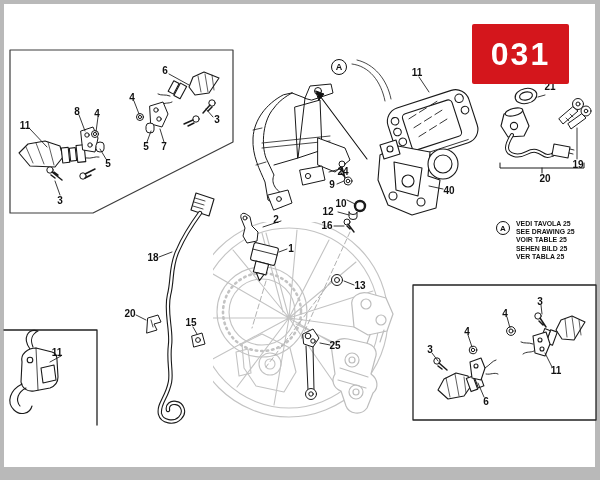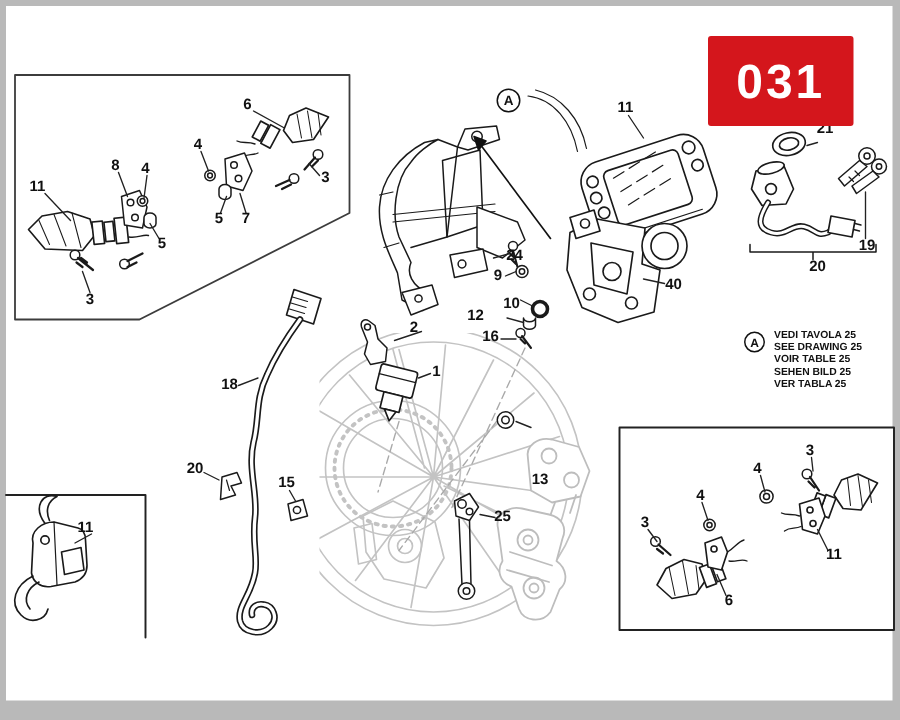--- a/index.html
+++ b/index.html
@@ -338,29 +338,29 @@
       <span class="callout" style="left: 60px; top: 200px;">3</span>
       <span class="callout" style="left: 165px; top: 70px;">6</span>
       <span class="callout" style="left: 132px; top: 97px;">4</span>
       <span class="callout" style="left: 146px; top: 146px;">5</span>
       <span class="callout" style="left: 164px; top: 146px;">7</span>
       <span class="callout" style="left: 217px; top: 119px;">3</span>
       <span class="callout" style="left: 417px; top: 72px;">11</span>
       <span class="callout" style="left: 322px; top: 171px; margin-left: 21px;">24</span>
       <span class="callout" style="left: 332px; top: 184px;">9</span>
       <span class="callout" style="left: 341px; top: 203px;">10</span>
-      <span class="callout" style="left: 317px; top: 211px;">12</span>
+      <span class="callout" style="left: 328px; top: 211px;">12</span>
       <span class="callout" style="left: 327px; top: 225px;">16</span>
       <span class="callout" style="left: 449px; top: 190px;">40</span>
       <span class="callout" style="left: 276px; top: 219px;">2</span>
       <span class="callout" style="left: 291px; top: 248px;">1</span>
       <span class="callout" style="left: 153px; top: 257px; text-align: center;">18</span>
       <span class="callout" style="left: 130px; top: 313px;">20</span>
       <span class="callout" style="left: 191px; top: 322px;">15</span>
-      <span class="callout" style="left: 360px; top: 285px; margin-top: 35px;">13</span>
+      <span class="callout" style="left: 360px; top: 285px;">13</span>
       <span class="callout" style="left: 335px; top: 345px;">25</span>
       <span class="callout" style="left: 550px; top: 86px;">21</span>
       <span class="callout" style="left: 578px; top: 164px;">19</span>
       <span class="callout" style="left: 545px; top: 178px;">20</span>
       <span class="callout" style="left: 430px; top: 349px;">3</span>
       <span class="callout" style="left: 467px; top: 331px;">4</span>
       <span class="callout" style="left: 486px; top: 401px;">6</span>
       <span class="callout" style="left: 505px; top: 313px;">4</span>
       <span class="callout" style="left: 540px; top: 301px;">3</span>
       <span class="callout" style="left: 556px; top: 370px;">11</span>

